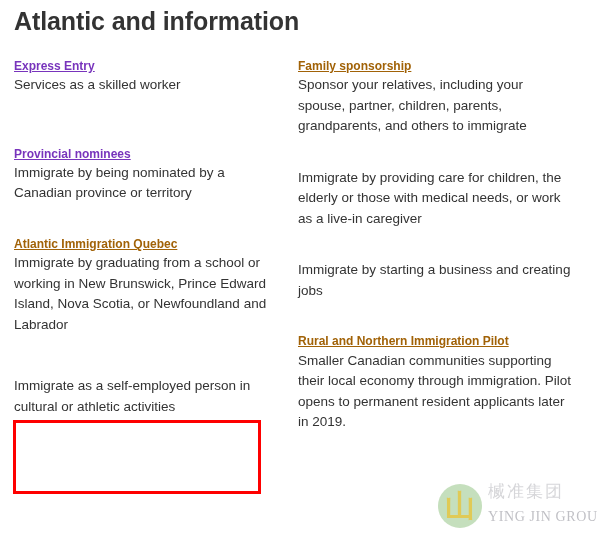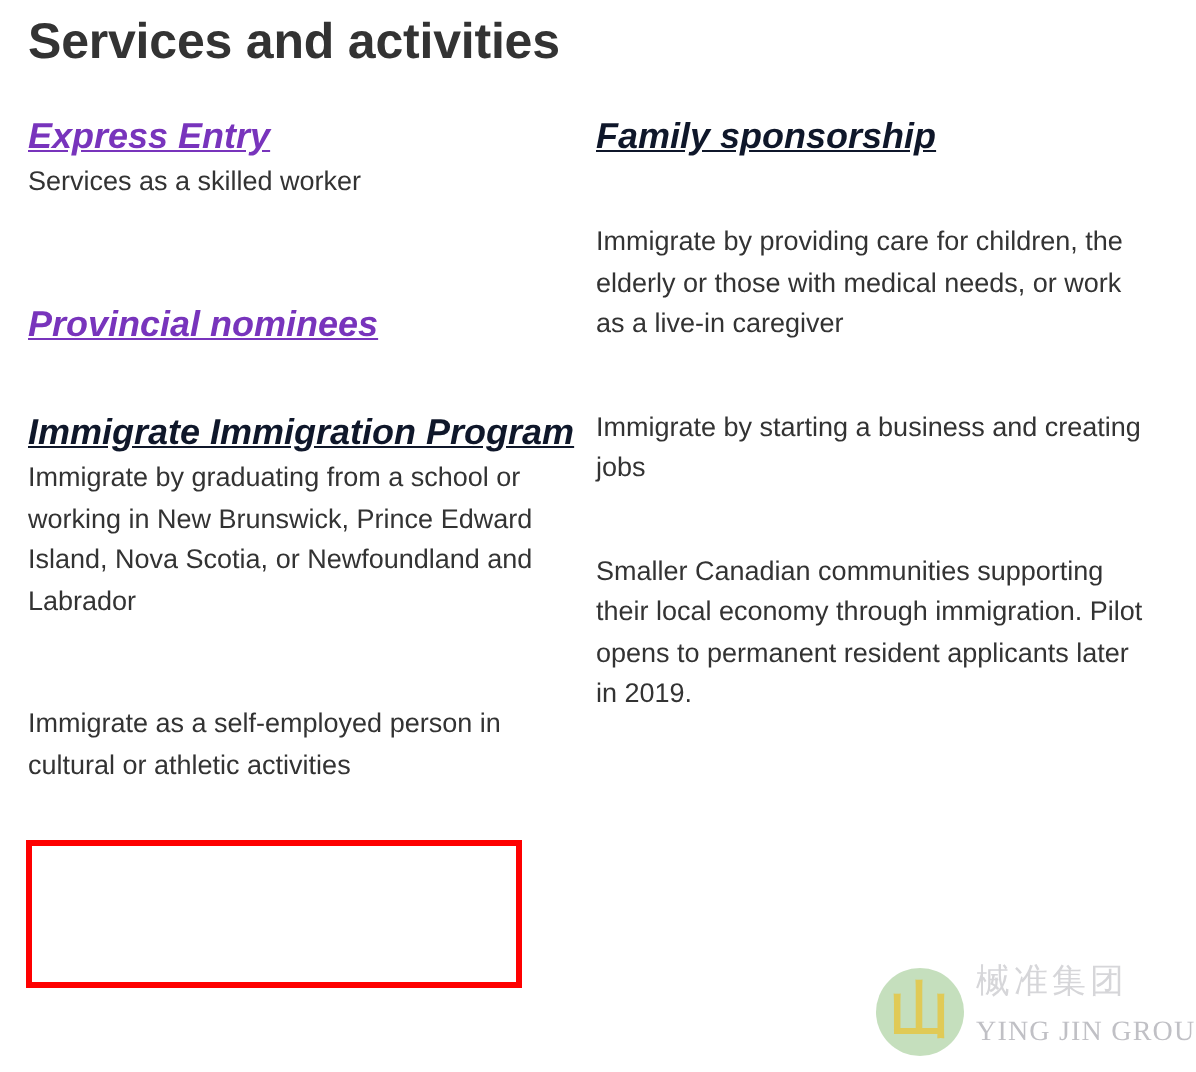--- a/index.html
+++ b/index.html
@@ -40,30 +40,29 @@
     flex-direction: column;
   }
   .col-left  { width: 292px; padding-left: 14px; box-sizing: border-box; }
   .col-right { width: 300px; padding-left: 6px; box-sizing: border-box; }
 
   .service-item {
     margin-bottom: 24px;
   }
   .service-link {
     display: inline-block;
-    font-size: 18px;
+    font-size: 12px;
     font-weight: bold;
     text-decoration: underline;
     line-height: 1.35;
     cursor: pointer;
     white-space: nowrap;
-    font-style: italic;
   }
   .service-link.visited { color: #7834bc; }
-  .service-link.unvisited { color: #0f172a; }
+  .service-link.unvisited { color: #a16207; }
 
   .service-desc {
     font-size: 13.5px;
     color: #333333;
     line-height: 1.52;
     margin-top: 1px;
     max-width: 262px;
   }
   .col-right .service-desc { max-width: 276px; }
 
@@ -138,34 +137,34 @@
     letter-spacing: 0.6px;
     color: rgba(130, 130, 140, 0.50);
     font-family: "Liberation Serif", serif;
     margin-top: 8px;
     white-space: nowrap;
   }
 </style>
 </head>
 <body>
 
-<div class="page-title">Services and activities</div>
+<div class="page-title">Atlantic and information</div>
 
 <div class="columns">
   <div class="col col-left">
       <div class="service-item gap-xl"><a class="service-link visited">Express Entry</a><div class="service-desc">Services as a skilled worker</div></div>
-      <div class="service-item gap-md"><a class="service-link visited">Provincial nominees</a></div>
-      <div class="service-item gap-lg"><a class="service-link unvisited">Immigrate Immigration Program</a><div class="service-desc">Immigrate by graduating from a school or working in New Brunswick, Prince Edward Island, Nova Scotia, or Newfoundland and Labrador</div></div>
+      <div class="service-item gap-md"><a class="service-link visited">Provincial nominees</a><div class="service-desc">Immigrate by being nominated by a Canadian province or territory</div></div>
+      <div class="service-item gap-lg"><a class="service-link unvisited">Atlantic Immigration Quebec</a><div class="service-desc">Immigrate by graduating from a school or working in New Brunswick, Prince Edward Island, Nova Scotia, or Newfoundland and Labrador</div></div>
       <div class="service-item gap-md"><div class="service-desc">Immigrate as a self-employed person in cultural or athletic activities</div></div>
     </div>
   <div class="col col-right">
-      <div class="service-item gap-md"><a class="service-link unvisited">Family sponsorship</a></div>
+      <div class="service-item gap-md"><a class="service-link unvisited">Family sponsorship</a><div class="service-desc">Sponsor your relatives, including your spouse, partner, children, parents, grandparents, and others to immigrate</div></div>
       <div class="service-item gap-md"><div class="service-desc">Immigrate by providing care for children, the elderly or those with medical needs, or work as a live-in caregiver</div></div>
       <div class="service-item gap-md"><div class="service-desc">Immigrate by starting a business and creating jobs</div></div>
-      <div class="service-item gap-md"><div class="service-desc">Smaller Canadian communities supporting their local economy through immigration. Pilot opens to permanent resident applicants later in 2019.</div></div>
+      <div class="service-item gap-md"><a class="service-link unvisited">Rural and Northern Immigration Pilot</a><div class="service-desc">Smaller Canadian communities supporting their local economy through immigration. Pilot opens to permanent resident applicants later in 2019.</div></div>
     </div>
 </div>
 
 <div class="highlight-box"></div>
 
 <div class="watermark">
   <div class="wm-logo">
     <span class="glyph">山</span>
   </div>
   <div class="wm-text">

